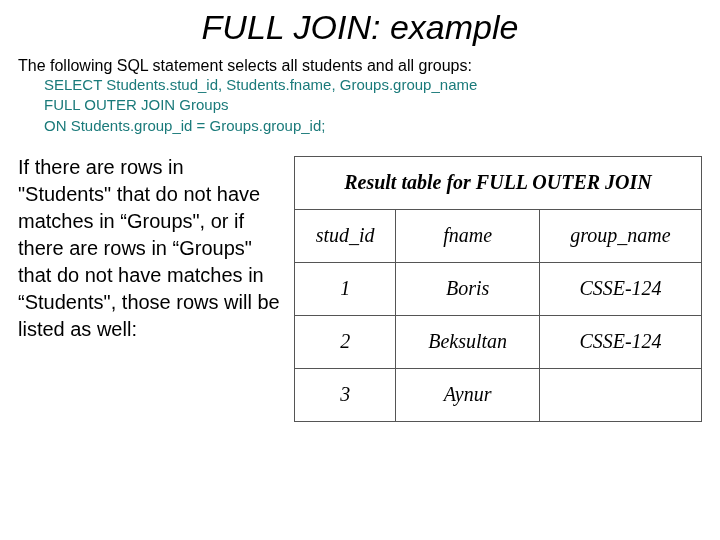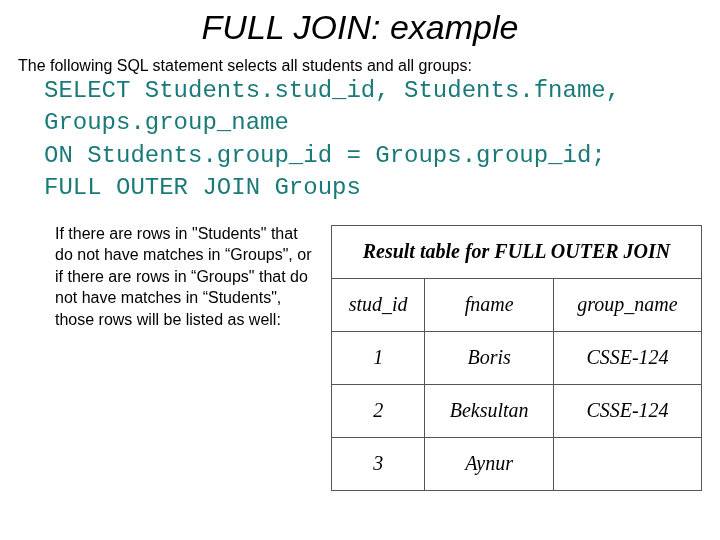--- a/index.html
+++ b/index.html
@@ -21,42 +21,40 @@
     font-size: 34px;
     font-weight: normal;
     margin: 4px 0 10px 0;
     font-style: italic;
   }
   .intro {
     font-size: 16px;
     margin: 0 0 0 0;
   }
   .sql {
-    font-size: 24px;
+    font-size: 15px;
     color: #1a7a7a;
     padding-left: 26px;
     line-height: 1.35;
     margin-bottom: 18px;
-    font-family: Liberation Mono, monospace;
   }
   .full-para {
     font-size: 20px;
     line-height: 1.3;
     margin: 0 0 2px 0;
   }
   .lower {
     display: flex;
     align-items: flex-start;
     gap: 14px;
   }
   .side-text {
-    font-size: 16px;
+    font-size: 20px;
     line-height: 1.35;
     flex: 0 0 262px;
-    margin-left: 37px;
   }
   .result-table {
     border-collapse: collapse;
     margin-top: 2px;
   }
   .result-table td, .result-table th {
     border: 1.5px solid #555;
     text-align: center;
     font-family: "Times New Roman", Times, serif;
     font-size: 20px;
@@ -81,22 +79,22 @@
 </head>
 <body>
 
 <div class="slide">
   <div class="title">FULL JOIN: example</div>
 
   <div class="intro">The following SQL statement selects all students and all groups:</div>
 
   <div class="sql">
     <div>SELECT Students.stud_id, Students.fname, Groups.group_name</div>
+    <div>FULL OUTER JOIN Groups</div>
     <div>ON Students.group_id = Groups.group_id;</div>
-    <div>FULL OUTER JOIN Groups</div>
   </div>
 
 
   <div class="lower">
     <div class="side-text">If there are rows in "Students" that do not have matches in “Groups", or if there are rows in “Groups" that do not have matches in “Students", those rows will be listed as well:</div>
 
     <table class="result-table">
       <tbody>
           <tr class="header-row">
         <td colspan="3">Result table for FULL OUTER JOIN</td>

